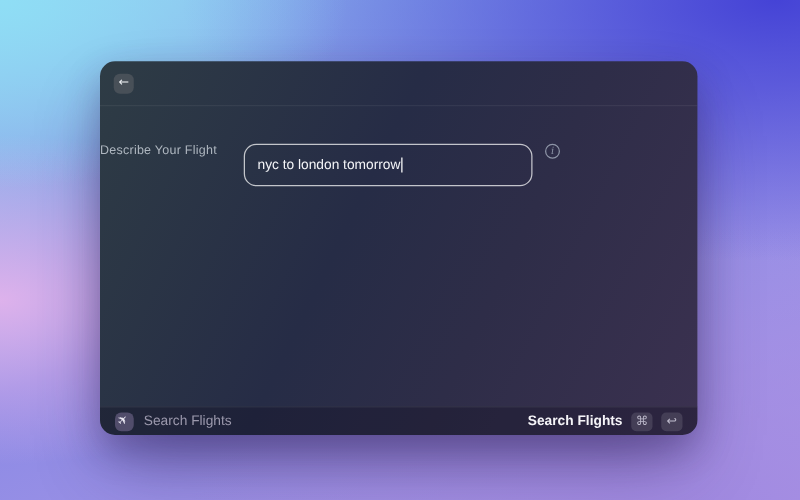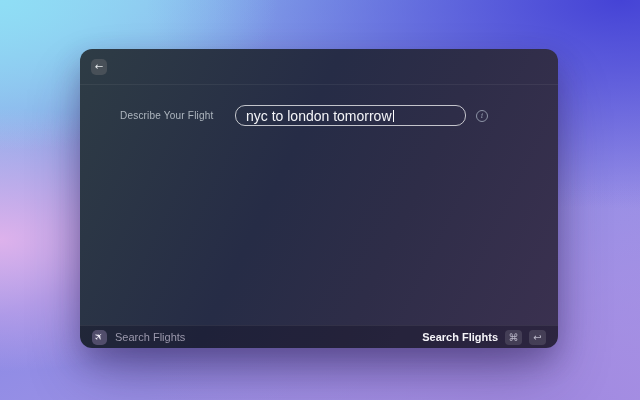--- a/index.html
+++ b/index.html
@@ -44,40 +44,39 @@
     color: #e9ecef;
     font-size: 10px; line-height: 15px;
     display: flex; align-items: center; justify-content: center;
     cursor: pointer;
     font-family: "DejaVu Sans", sans-serif;
     padding: 0;
   }
 
   
   .form-row {
-    display: flex; align-items: center;
-    margin-top: 20px;
-    padding-left: 40px;
+    display: flex; 
+    margin-top: 30px;
   }
   .field-label {
     color: #aeb6bf;
     font-size: 10px;
     letter-spacing: 0.2px;
     width: 115px;
     text-align: left;
     flex: none;
   }
   .text-field {
-    width: 231px; height: 21px;
+    width: 231px; height: 34px;
     border: 1px solid rgba(255,255,255,0.72);
     border-radius: 10px;
     display: flex; align-items: center;
     padding-left: 10px;
     color: #f4f5f8;
-    font-size: 14px;
+    font-size: 11px;
     flex: none;
     cursor: text;
     background: transparent;
   }
   .caret {
     display: inline-block;
     width: 1px; height: 12px;
     background: #ffffff;
     margin-left: 1px;
   }

